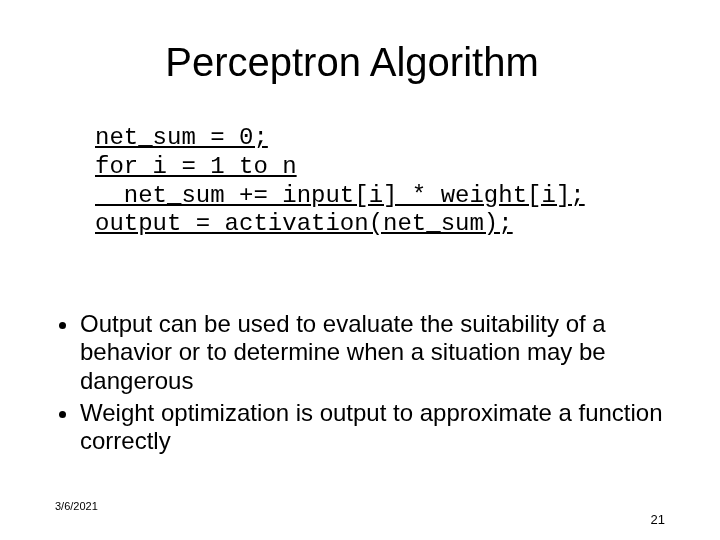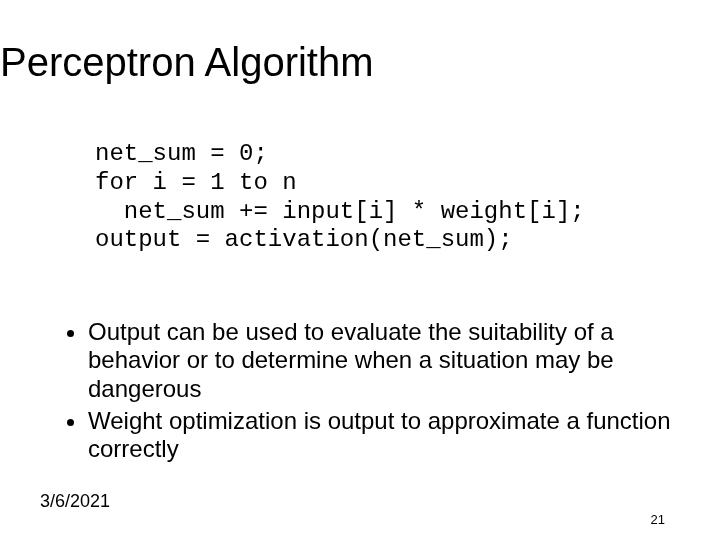--- a/index.html
+++ b/index.html
@@ -17,52 +17,53 @@
     width: 720px;
     height: 540px;
     position: relative;
     box-sizing: border-box;
   }
   .title {
     position: absolute;
     top: 40px;
     left: 0;
     width: 704px;
-    text-align: left;
+    text-align: center;
     font-size: 40px;
     font-weight: normal;
   }
   .code-block {
     position: absolute;
-    top: 140px;
+    top: 124px;
     left: 95px;
     font-family: "Courier New", Courier, monospace;
     font-size: 24px;
     line-height: 1.2;
     white-space: pre;
+    text-decoration: underline;
   }
   .bullets {
     position: absolute;
     top: 310px;
     left: 55px;
     width: 620px;
     font-size: 24px;
     line-height: 1.18;
     list-style-type: disc;
     padding-left: 25px;
-    margin: 8px;
+    margin: 0;
   }
   .bullets li {
     margin-bottom: 4px;
   }
   .footer-date {
     position: absolute;
-    left: 40px;
+    left: 55px;
     bottom: 28px;
-    font-size: 18px;
+    font-size: 11px;
   }
   .footer-page {
     position: absolute;
     right: 55px;
     bottom: 13px;
     font-size: 13px;
   }
 </style>
 </head>
 <body>

